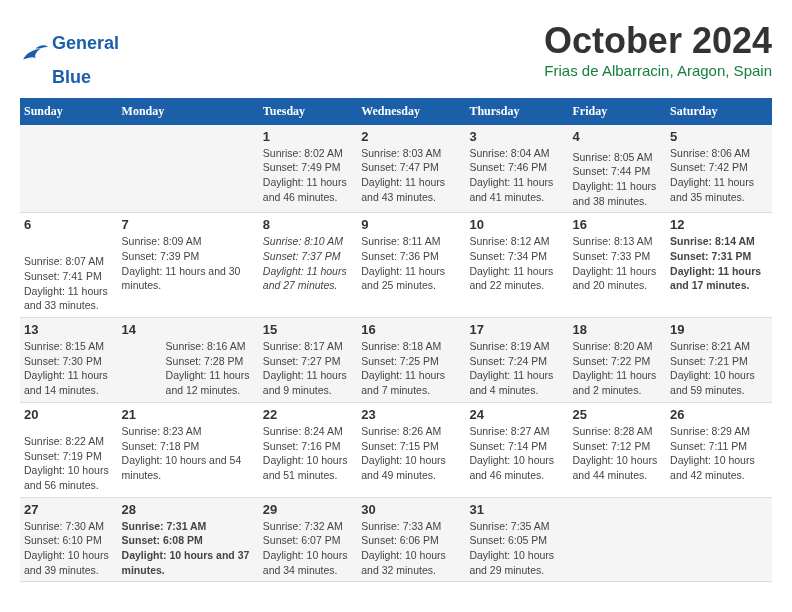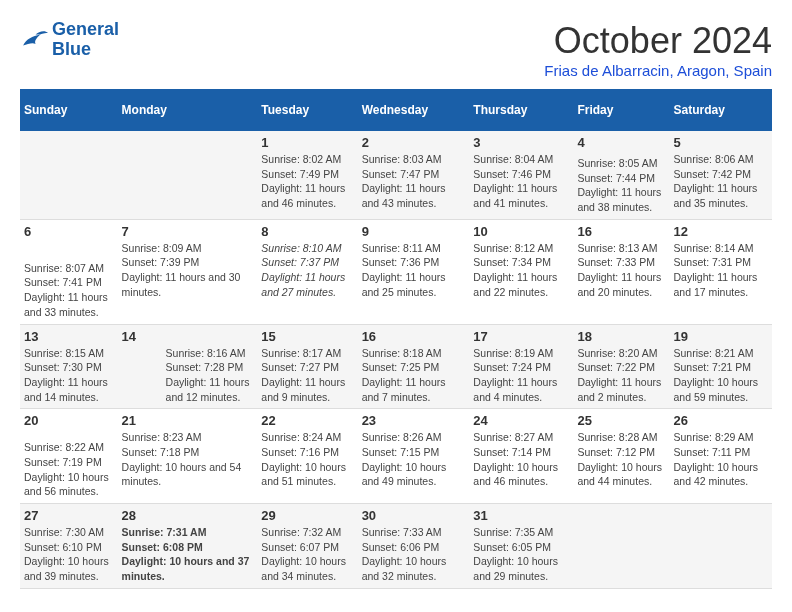--- a/index.html
+++ b/index.html
@@ -19,52 +19,54 @@
     .logo {
       display: flex;
       align-items: center;
       gap: 4px;
     }
     .logo-text {
       font-size: 18px;
       font-weight: bold;
       color: #333;
       line-height: 1.1;
+      margin-top: 14px;
     }
     .logo-text span {
       color: #1a5fa8;
     }
     .logo-bird {
       width: 28px;
       height: 24px;
     }
     .title-block {
       text-align: right;
     }
     .month-title {
       font-size: 36px;
-      font-weight: normal;
+      font-weight: bold;
       color: #333;
     }
     .location {
       font-size: 15px;
-      color: #1d4ed8;
+      color: #15803d;
     }
     table {
       width: 100%;
       border-collapse: collapse;
       font-size: 11px;
     }
     thead tr th {
       background-color: #1a5fa8;
       color: #fff;
-      padding: 14px 4px;
+      padding: 6px 4px;
       text-align: left;
       font-size: 12px;
       font-weight: bold;
+      font-family: Liberation Serif, serif;
     }
     tbody tr {
       border-bottom: 1px solid #ddd;
     }
     tbody tr:nth-child(odd) {
       background-color: #f5f5f5;
     }
     tbody tr:nth-child(even) {
       background-color: #fff;
     }
@@ -185,21 +187,21 @@
 Daylight: 11 hours and 22 minutes.</div>
         </td>
         <td>
           <span class="day-num">16</span>
           <div class="day-info" style="white-space: pre-line;">Sunrise: 8:13 AM
 Sunset: 7:33 PM
 Daylight: 11 hours and 20 minutes.</div>
         </td>
         <td>
           <span class="day-num">12</span>
-          <div class="day-info" style="white-space: pre-line;">Sunrise: 8:14 AM
+          <div class="day-info" style="white-space: pre-line; font-weight: bold;">Sunrise: 8:14 AM
 Sunset: 7:31 PM
 Daylight: 11 hours and 17 minutes.</div>
         </td>
       </tr>
       <tr>
         <td>
           <span class="day-num">13</span>
           <div class="day-info" style="white-space: pre-line;">Sunrise: 8:15 AM
 Sunset: 7:30 PM
 Daylight: 11 hours and 14 minutes.</div>

